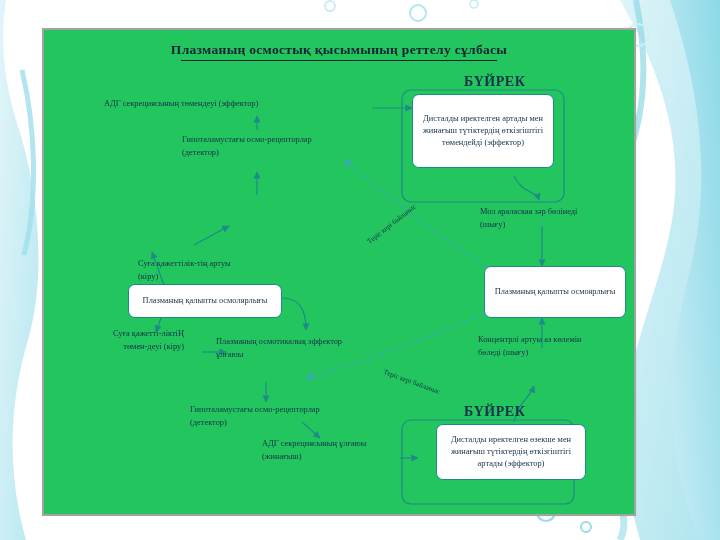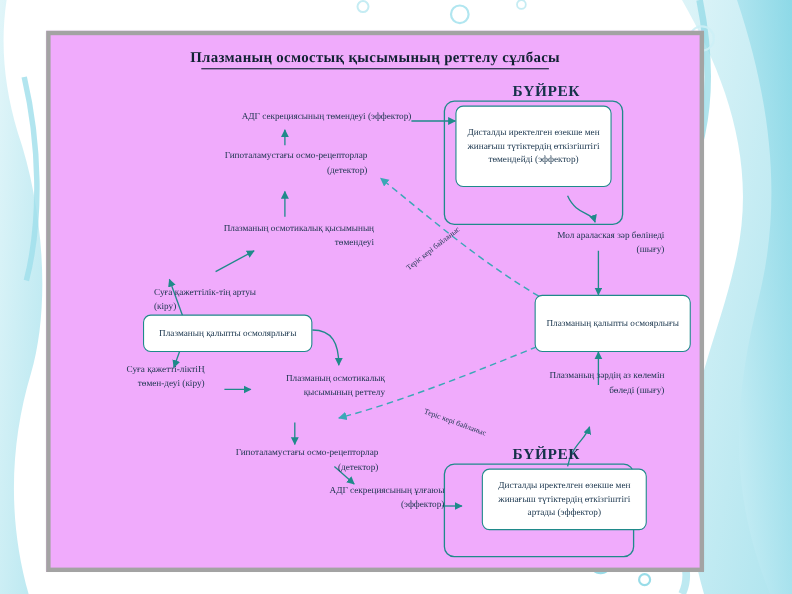--- a/index.html
+++ b/index.html
@@ -11,22 +11,22 @@
     position:relative;
   }
   
   #bg{position:absolute;inset:0;overflow:hidden;}
   #bg svg{position:absolute;top:0;left:0;}
   
   #card{
     position:absolute;
     left:42px;top:28px;
     width:590px;height:484px;
-    background:#f0abfc;
-    border:4px solid #a3a3a3;
+    background:#22c55e;
+    border:2px solid #a3a3a3;
     box-shadow:0 0 2px rgba(0,0,0,.08);
     overflow:hidden;
   }
   #title{
     position:absolute;top:12px;left:0;width:590px;
     text-align:center;
     font-size:13.5px;font-weight:bold;color:#123;
     letter-spacing:.3px;
     font-family:"Liberation Serif", serif;
   }
@@ -48,21 +48,21 @@
     text-align:center;
     padding:4px 5px;
     font-family:"Liberation Serif", serif;
     display:flex;align-items:center;justify-content:center;
   }
   .plain{
     position:absolute;
     color:#16324a;
     font-size:8.4px;
     line-height:1.5;
-    text-align:right;
+    text-align:left;
     font-family:"Liberation Serif", serif;
   }
   .kidney{
     position:absolute;
     color:#16324a;
     font-size:14px;font-weight:bold;
     letter-spacing:.5px;
     font-family:"Liberation Serif", serif;
   }
   .fb-label{
@@ -160,42 +160,41 @@
     <line x1="498" y1="318" x2="498" y2="288" stroke="#1f8a8a" stroke-width="1.2" marker-end="url(#ah)"></line>
 
     <path d="M470,272 C400,300 330,330 262,348" fill="none" stroke="#3aa8b6" stroke-width="1.3" stroke-dasharray="6,4" marker-end="url(#ahd)"></path>
   </svg>
 
   <div class="kidney" style="left:420px;top:44px;">БҮЙРЕК</div>
   <div class="kidney" style="left:420px;top:374px;">БҮЙРЕК</div>
 
   <div class="plain" style="left:60px;top:68px;width:268px;">АДГ секрециясының   төмендеуі (эффектор)</div>
 
-  <div class="node" style="left:368px;top:64px;width:142px;height:74px;">Дисталды  иректелген өзекше  мен  жинағыш түтіктердің  өткізгіштігі төмендейді (эффектор)</div>
+  <div class="node" style="left:368px;top:64px;width:142px;height:74px;">Дисталды  иректелген артады  мен  жинағыш түтіктердің  өткізгіштігі төмендейді (эффектор)</div>
 
   <div class="plain" style="left:138px;top:104px;width:150px;">Гипоталамустағы   осмо-рецепторлар  (детектор)</div>
 
   <div class="plain" style="left:436px;top:176px;width:122px;">Мол аралаская  зәр бөлінеді (шығу)</div>
 
-  <div class="plain" style="left:140px;top:170px;width:154px;">Плазманың  осмотикалық қысымының  төмендеуі</div>
 
   <div class="plain" style="left:50px;top:228px;width:96px;text-align:left;margin-left:44px;">Суға қажеттілік-тің артуы (кіру)</div>
 
   <div class="node" style="left:84px;top:254px;width:154px;height:34px;">Плазманың   қалыпты осмолярлығы</div>
 
   <div class="node" style="left:440px;top:236px;width:142px;height:52px;">Плазманың   қалыпты осмоярлығы</div>
 
   <div class="plain" style="left:48px;top:298px;width:92px;text-align:right;">Суға қажетті-ліктіҢ төмен-деуі (кіру)</div>
 
-  <div class="plain" style="left:172px;top:306px;width:132px;">Плазманың   осмотикалық қысымының   реттелу</div>
-
-  <div class="plain" style="left:434px;top:304px;width:124px;">Плазманың  зәрдің аз көлемін  бөледі (шығу)</div>
+  <div class="plain" style="left:172px;top:306px;width:132px;">Плазманың   осмотикалық эффектор   ұлғаюы</div>
+
+  <div class="plain" style="left:434px;top:304px;width:124px;">Концентрлі  артуы аз көлемін  бөледі (шығу)</div>
 
   <div class="plain" style="left:146px;top:374px;width:152px;">Гипоталамустағы   осмо-рецепторлар  (детектор)</div>
 
-  <div class="plain" style="left:218px;top:408px;width:140px;">АДГ секрециясының  ұлғаюы (эффектор)</div>
+  <div class="plain" style="left:218px;top:408px;width:140px;">АДГ секрециясының  ұлғаюы (жинағыш)</div>
 
   <div class="node" style="left:372px;top:394px;width:150px;height:56px;margin-left:20px;">Дисталды  иректелген  өзекше  мен жинағыш  түтіктердің  өткізгіштігі артады (эффектор)</div>
 
   <div class="fb-label fb1" style="left:318px;top:190px;">Теріс кері байланыс</div>
   <div class="fb-label fb2" style="left:338px;top:348px;">Теріс кері байланыс</div>
 
 </div>
 
 </body></html>

